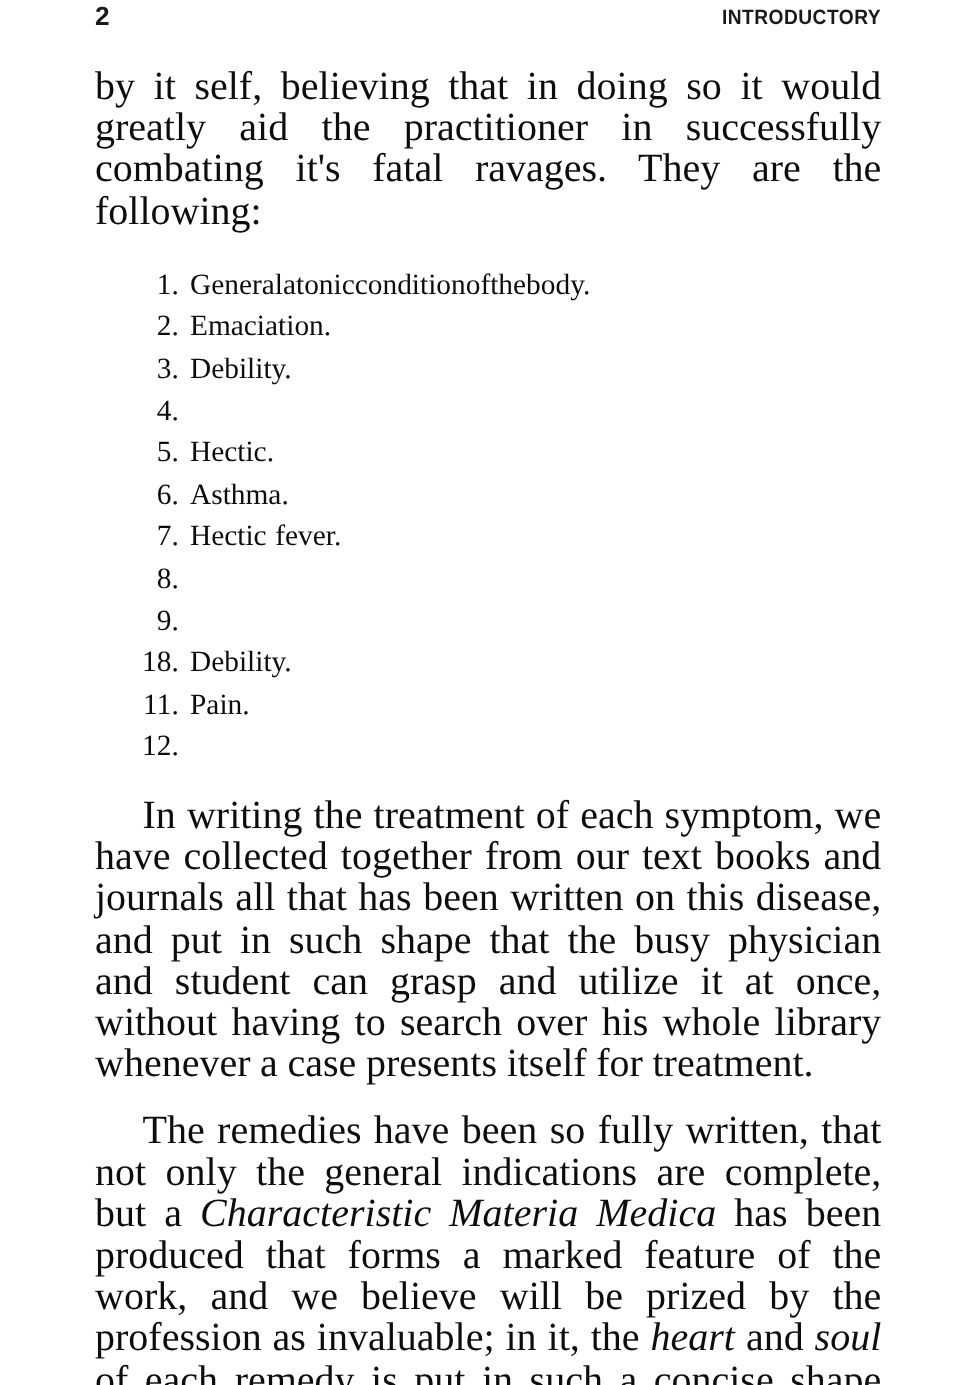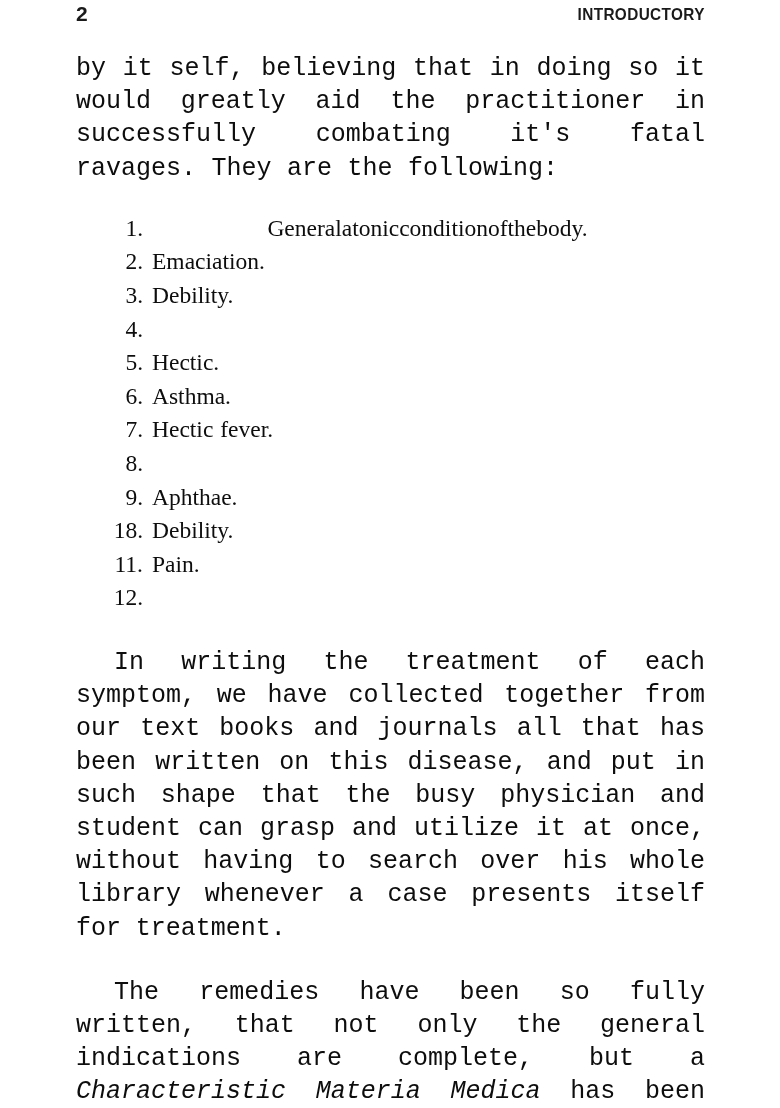--- a/index.html
+++ b/index.html
@@ -58,39 +58,38 @@
   
   .textblock {
     position: absolute;
     left: 76px;
     top: 52px;
     width: 629px;
   }
 
   p.para {
     margin: 0;
-    font-size: 25px;
+    font-size: 32px;
     line-height: 33.2px;
     text-align: justify;
     text-justify: inter-word;
     word-spacing: 0.5px;
     hyphens: none;
-    font-family: Liberation Mono, monospace;
   }
   p.para.continued {
     text-indent: 0;
   }
   p.para.indented {
     text-indent: 38px;
   }
   p.para.tight {
     word-spacing: -0.3px;
   }
   p.gap-before {
-    margin-top: 31px;
+    margin-top: 20px;
   }
 
   em {
     font-style: italic;
   }
 
   
   ol.symptom-list {
     list-style: none;
     margin: 0;
@@ -109,21 +108,21 @@
     padding-right: 9px;
     box-sizing: border-box;
   }
   .sym-text {
     flex: 1 1 auto;
     word-spacing: 1px;
   }
   .sym-row.wide .sym-text {
     
     display: flex;
-    justify-content: center;
+    justify-content: flex-start;
     padding-right: 2px;
   }
   .sym-row.wide .sym-text span {
     white-space: pre;
   }
 
   .list-wrap {
     margin-top: 27px;
   }
   .after-list {
@@ -187,21 +186,20 @@
           <span class="sym-num">7.</span>
           <span class="sym-text">Hectic fever.</span>
         </li>
 
         <li class="sym-row">
           <span class="sym-num">8.</span>
         </li>
 
         <li class="sym-row">
           <span class="sym-num">9.</span>
-          <span class="sym-text">Aphthae.</span>
         </li>
 
         <li class="sym-row">
           <span class="sym-num">18.</span>
           <span class="sym-text">Debility.</span>
         </li>
 
         <li class="sym-row">
           <span class="sym-num">11.</span>
           <span class="sym-text">Pain.</span>

